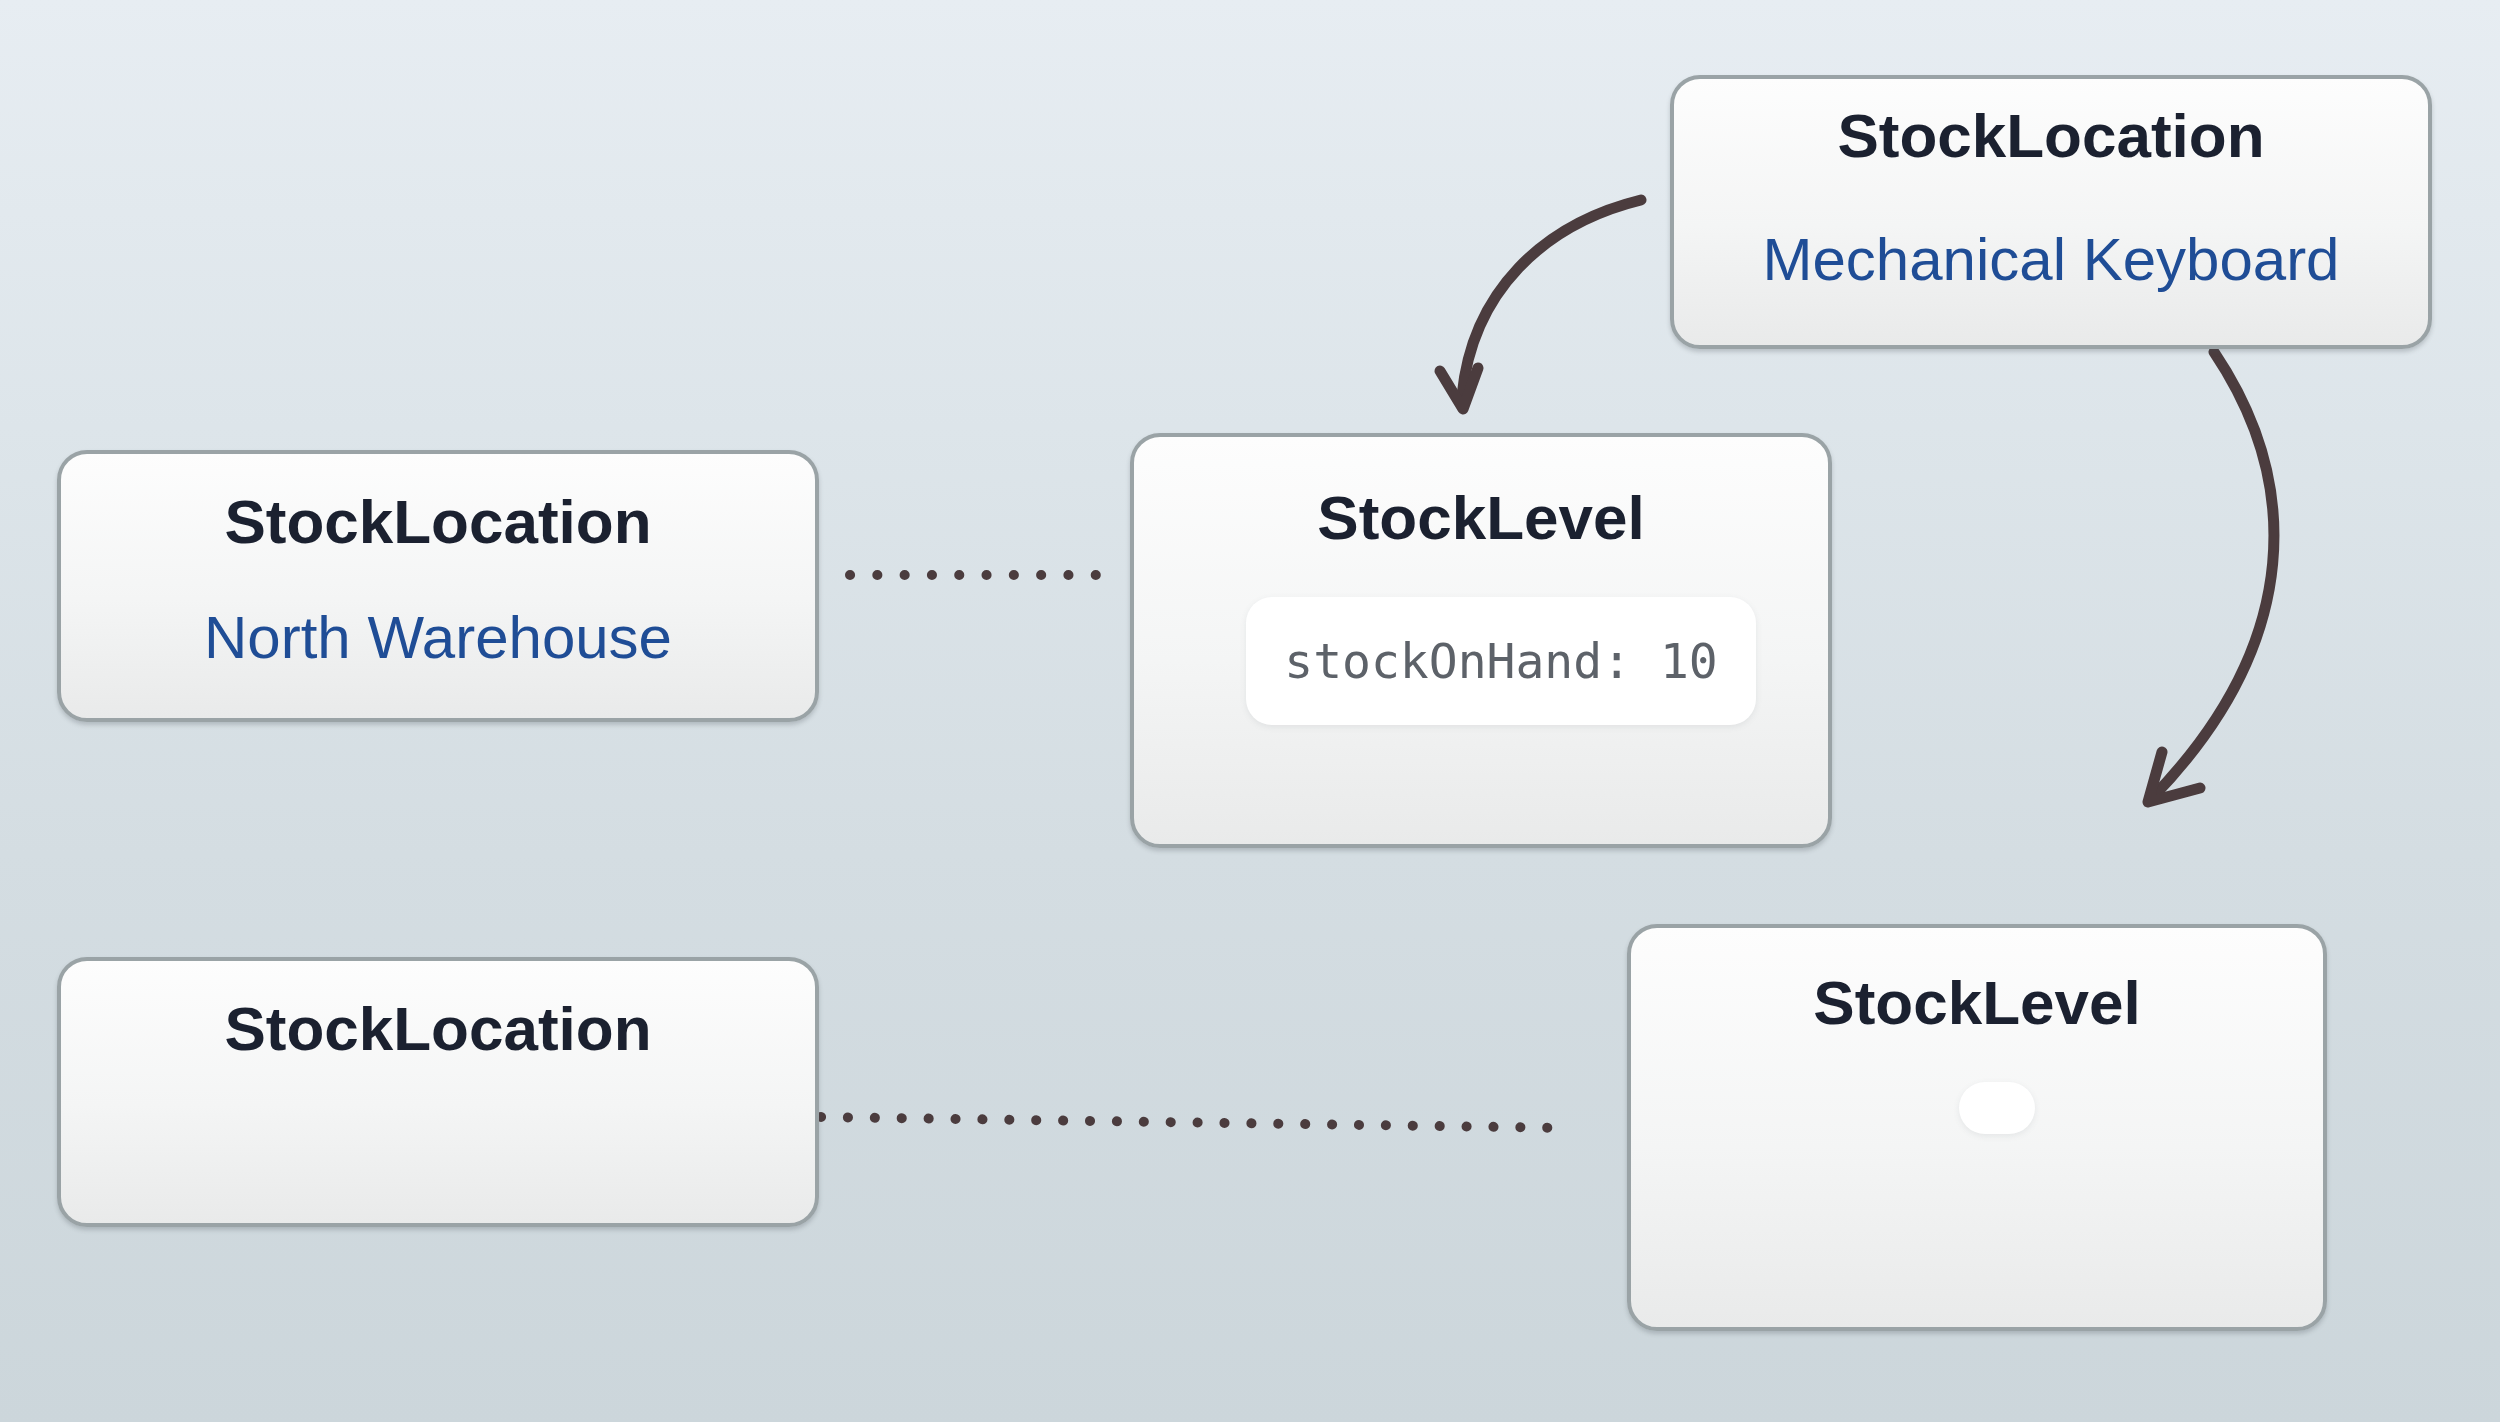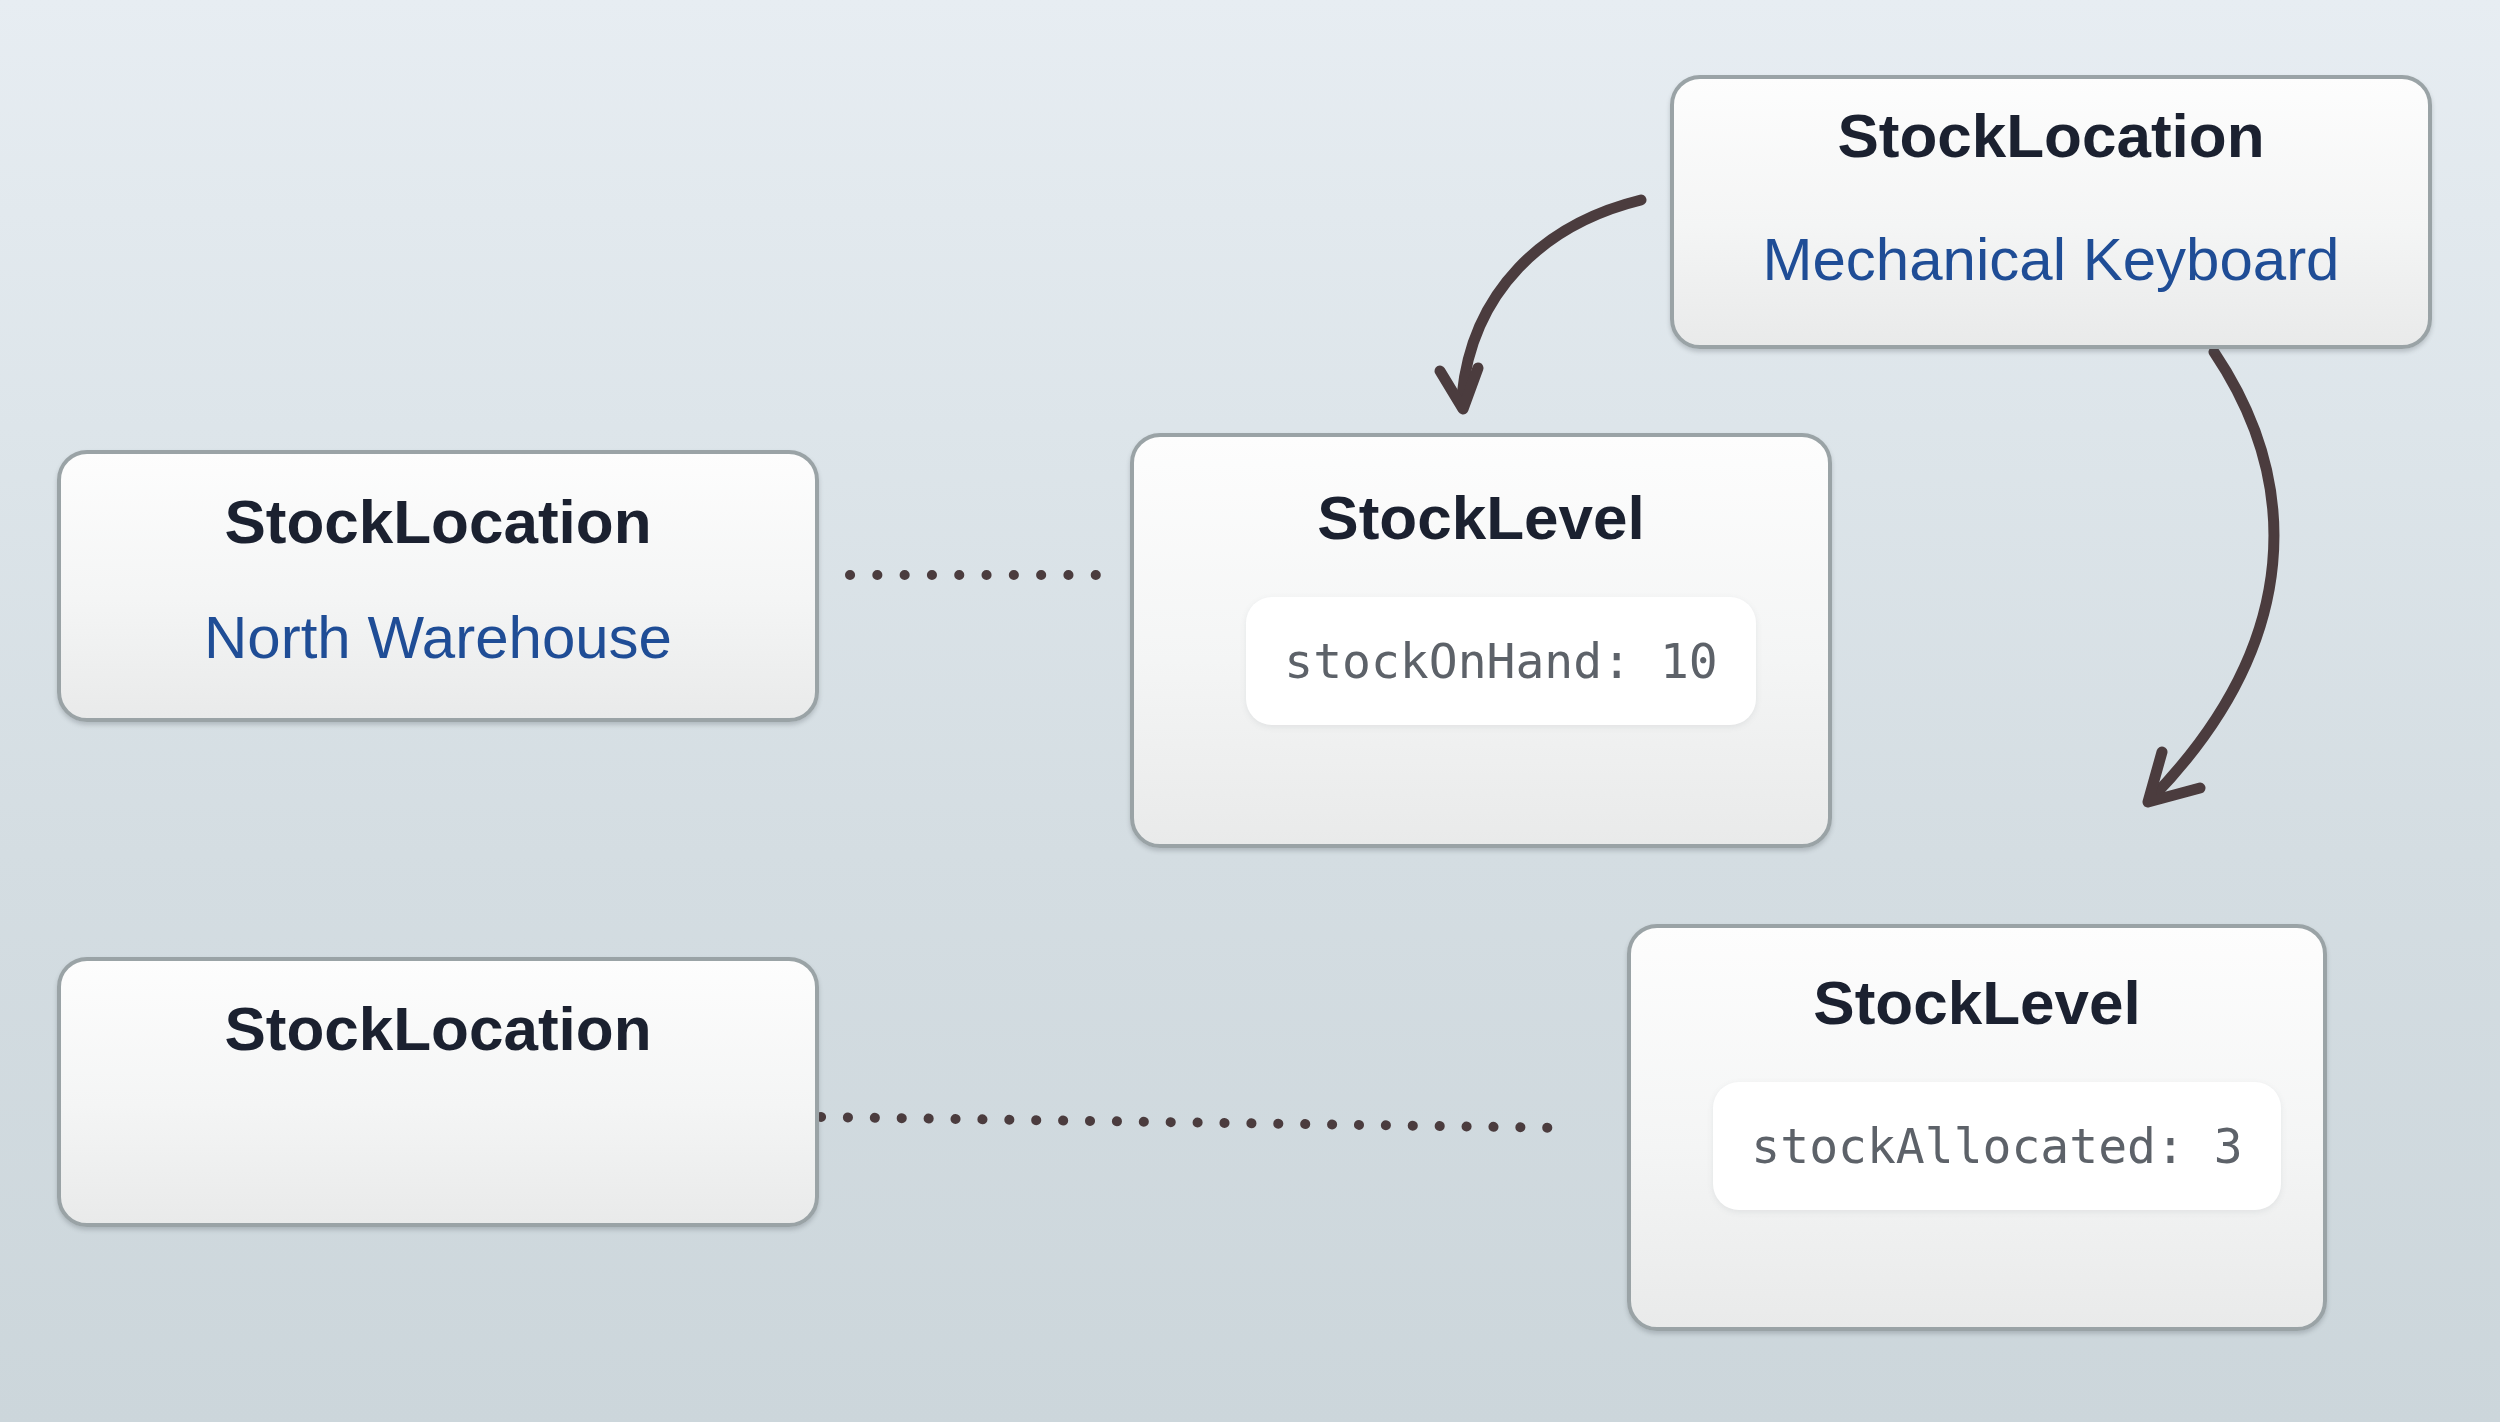--- a/index.html
+++ b/index.html
@@ -89,17 +89,16 @@
     </div>
   </div>
 
   <div class="node" id="node-location-south">
     <div class="node-title">StockLocation</div>
   </div>
 
   <div class="node" id="node-level-south">
     <div class="node-title">StockLevel</div>
     <div class="attr-panel">
-      <div class="attr-line">stockAllocated: 3</div>
     </div>
   </div>
 
 </div>
 
 </body></html>

